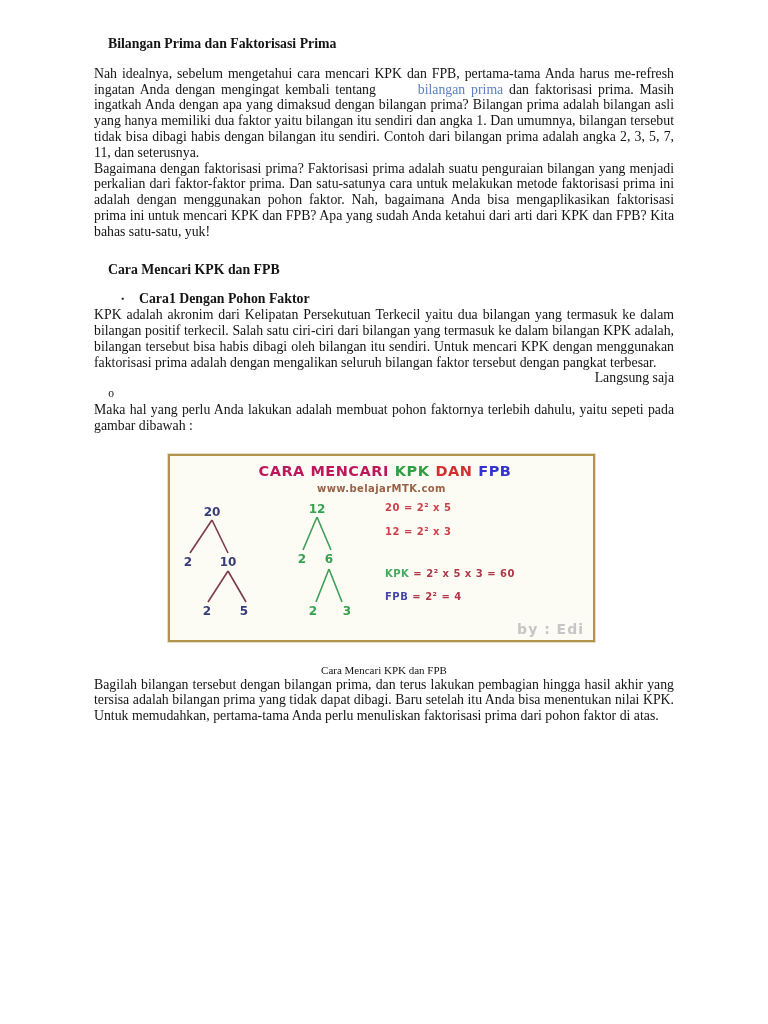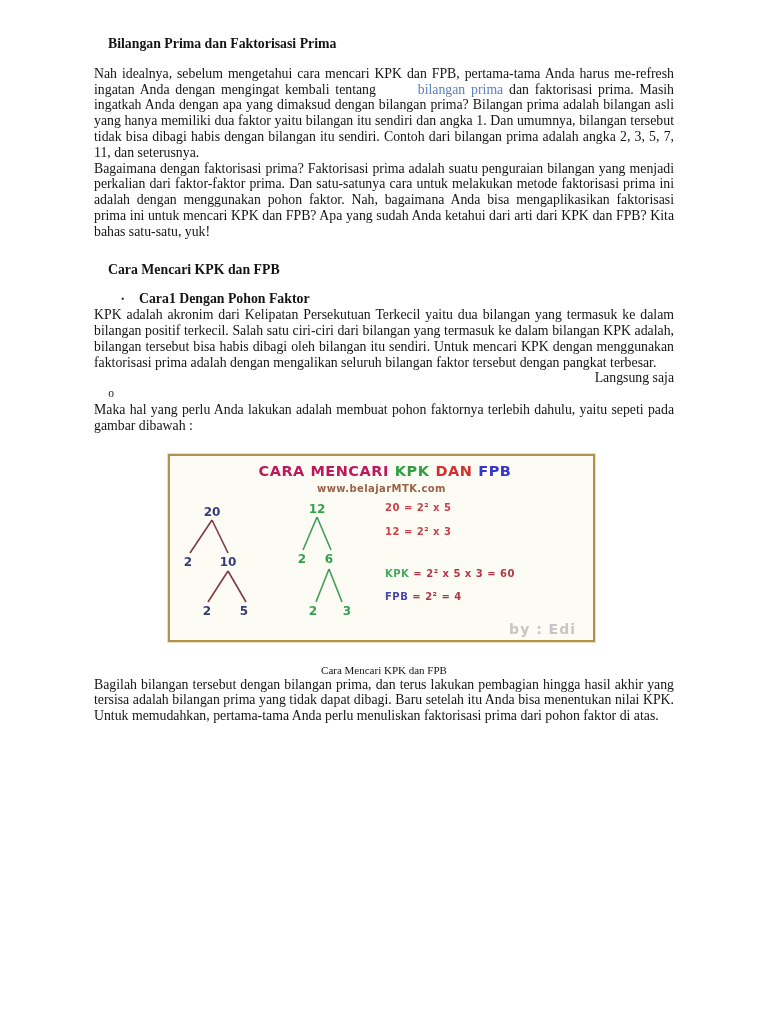--- a/index.html
+++ b/index.html
@@ -70,21 +70,21 @@
   .tree12-line{stroke:#3f9e5a;stroke-width:1.6;}
   .eq{position:absolute;left:215px;font-weight:bold;font-size:10px;line-height:16px;letter-spacing:.5px;white-space:pre;}
   .eq-red{color:#cd3f4a;}
   .eq1{top:44px;}
   .eq2{top:68px;}
   .eq-kpk{top:110px;color:#b0374a;}
   .eq-kpk .lbl{color:#45aa5f;}
   .eq-fpb{top:133px;color:#b0374a;}
   .eq-fpb .lbl{color:#4646aa;}
   .fig-credit{
-    position:absolute;right:17px;top:166px;
+    position:absolute;right:9px;top:166px;
     color:#c6c6c6;font-size:14px;font-weight:bold;letter-spacing:1px;margin-left:14px;
   }
   .caption{
     margin-top:22px;
     text-align:center;
     font-size:11px;line-height:13px;
   }
   .closing{margin-top:3px;}
 </style>
 </head>

